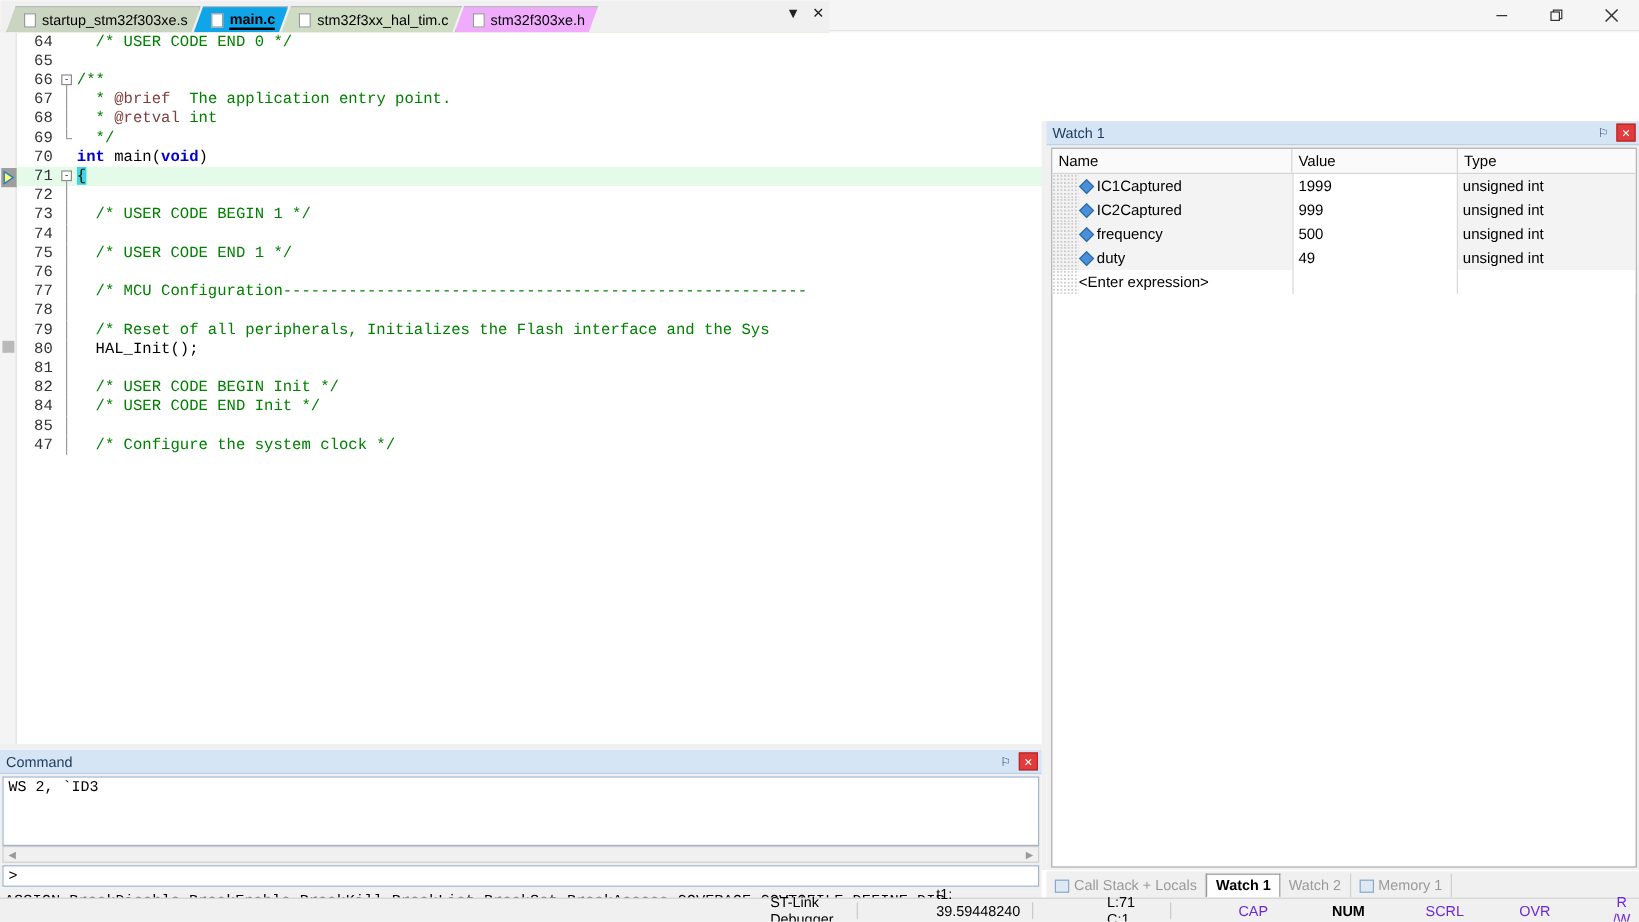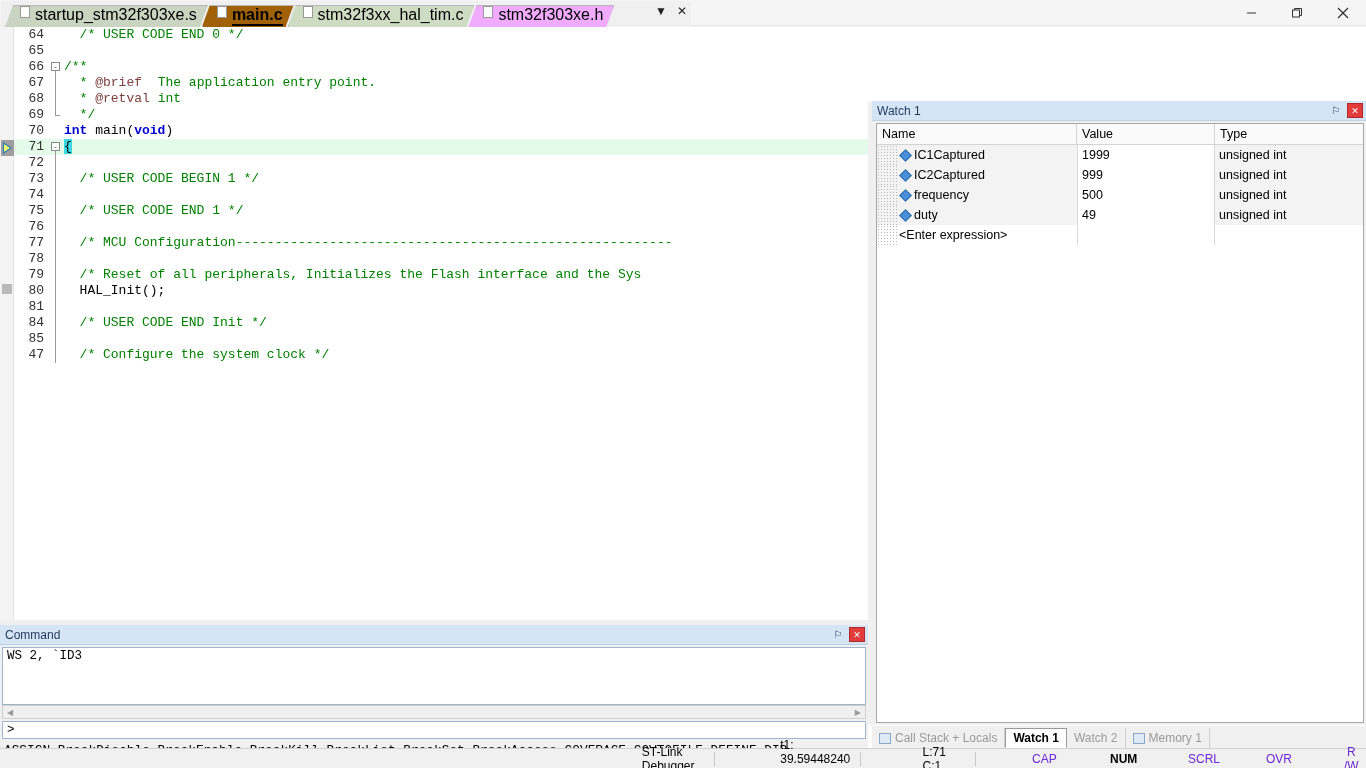--- a/index.html
+++ b/index.html
@@ -141,26 +141,26 @@
   .dis-foot { position: absolute; left: 2px; right: 2px; bottom: 1px; height: 14px; background: #f0f0f0;
      display:flex; align-items:center; }
   .dis-foot .dash { width: 18px; height: 2px; background: #9a9a9a; margin-left: 8px; }
   .dis-vscroll { position: absolute; right: 3px; top: 40px; width: 4px; height: 30px; background: #9b9b9b; }
 
   
   #editor { left: 176px; top: 208px; width: 692px; height: 412px;
     border: 1px solid #c8b88a; background: #fff; }
   .tabbar { height: 27px; background: #f0f0f0; display: flex; align-items: flex-end;
     border-bottom: 1px solid #c8b88a; position: relative; }
-  .etab { height: 22px; display: flex; align-items: flex-start; gap: 5px; padding: 0 10px 0 6px;
-    font-size: 16px; color: #000; border: 1px solid #b9b9b9; border-bottom: none;
+  .etab { height: 22px; display: flex; align-items: center; gap: 5px; padding: 0 10px 0 6px;
+    font-size: 12px; color: #000; border: 1px solid #b9b9b9; border-bottom: none;
     margin-left: -6px; position: relative; }
   .etab .pg { width: 10px; height: 12px; background: #fff; border: 1px solid #999; flex:none;}
   .etab.s1 { background: #c9d5c0; clip-path: polygon(8px 0, 100% 0, calc(100% - 8px) 100%, 0 100%); padding-left: 14px; margin-left: 4px;}
-  .etab.s2 { background: #a16207; clip-path: polygon(8px 0, 100% 0, calc(100% - 8px) 100%, 0 100%); padding-left: 14px; margin-top: 32px;}
+  .etab.s2 { background: #0ea5e9; clip-path: polygon(8px 0, 100% 0, calc(100% - 8px) 100%, 0 100%); padding-left: 14px; margin-top: 32px;}
   .etab.s3 { background: #cfdcc4; clip-path: polygon(8px 0, 100% 0, calc(100% - 8px) 100%, 0 100%); padding-left: 14px;}
   .etab.s4 { background: #f0abfc; clip-path: polygon(8px 0, 100% 0, calc(100% - 8px) 100%, 0 100%); padding-left: 14px;}
   .etab.active span.lbl { font-weight: bold; border-bottom: 2px solid #000; }
   .tab-ctrls { position: absolute; right: 4px; top: 3px; display: flex; gap: 10px; align-items:center;}
   .tab-ctrls div { font-size: 12px; color: #222; }
   .code-area { position: absolute; left: 0; top: 27px; right: 0; bottom: 14px; background: #fff; overflow: hidden; }
   .code-marg { position: absolute; left: 0; top: 0; width: 14px; height: 100%; background: #f4f4f4;
     border-right: 1px solid #e2e2e2; }
   .cur-arrow { position: absolute; left: 1px; top: 113px; width: 13px; height: 16px; background: #9e9e9e;
     display:flex; align-items:center; justify-content:center; }
@@ -937,20 +937,21 @@
           <div class="cl"><span class="ln">72</span><span class="fold"><span class="vl"></span></span><span class="txt"></span></div>
           <div class="cl"><span class="ln">73</span><span class="fold"><span class="vl"></span></span><span class="txt"><span class="cmt">  /* USER CODE BEGIN 1 */</span></span></div>
           <div class="cl"><span class="ln">74</span><span class="fold"><span class="vl"></span></span><span class="txt"></span></div>
           <div class="cl"><span class="ln">75</span><span class="fold"><span class="vl"></span></span><span class="txt"><span class="cmt">  /* USER CODE END 1 */</span></span></div>
           <div class="cl"><span class="ln">76</span><span class="fold"><span class="vl"></span></span><span class="txt"></span></div>
           <div class="cl"><span class="ln">77</span><span class="fold"><span class="vl"></span></span><span class="txt"><span class="cmt">  /* MCU Configuration--------------------------------------------------------</span></span></div>
           <div class="cl"><span class="ln">78</span><span class="fold"><span class="vl"></span></span><span class="txt"></span></div>
           <div class="cl"><span class="ln">79</span><span class="fold"><span class="vl"></span></span><span class="txt"><span class="cmt">  /* Reset of all peripherals, Initializes the Flash interface and the Sys</span></span></div>
           <div class="cl"><span class="ln">80</span><span class="fold"><span class="vl"></span></span><span class="txt"><span class="fn">  HAL_Init();</span></span></div>
           <div class="cl"><span class="ln">81</span><span class="fold"><span class="vl"></span></span><span class="txt"></span></div>
+          <div class="cl"><span class="ln">82</span><span class="fold"><span class="vl"></span></span><span class="txt"><span class="cmt">  /* USER CODE BEGIN Init */</span></span></div>
           <div class="cl"><span class="ln">84</span><span class="fold"><span class="vl"></span></span><span class="txt"><span class="cmt">  /* USER CODE END Init */</span></span></div>
           <div class="cl"><span class="ln">85</span><span class="fold"><span class="vl"></span></span><span class="txt"></span></div>
           <div class="cl"><span class="ln">47</span><span class="fold"><span class="vl"></span></span><span class="txt"><span class="cmt">  /* Configure the system clock */</span></span></div>
         </div>
       <div class="ed-vscroll"></div>
     </div>
     <div class="ed-hscroll">
       <div class="thumb"></div>
     </div>
   </div>

